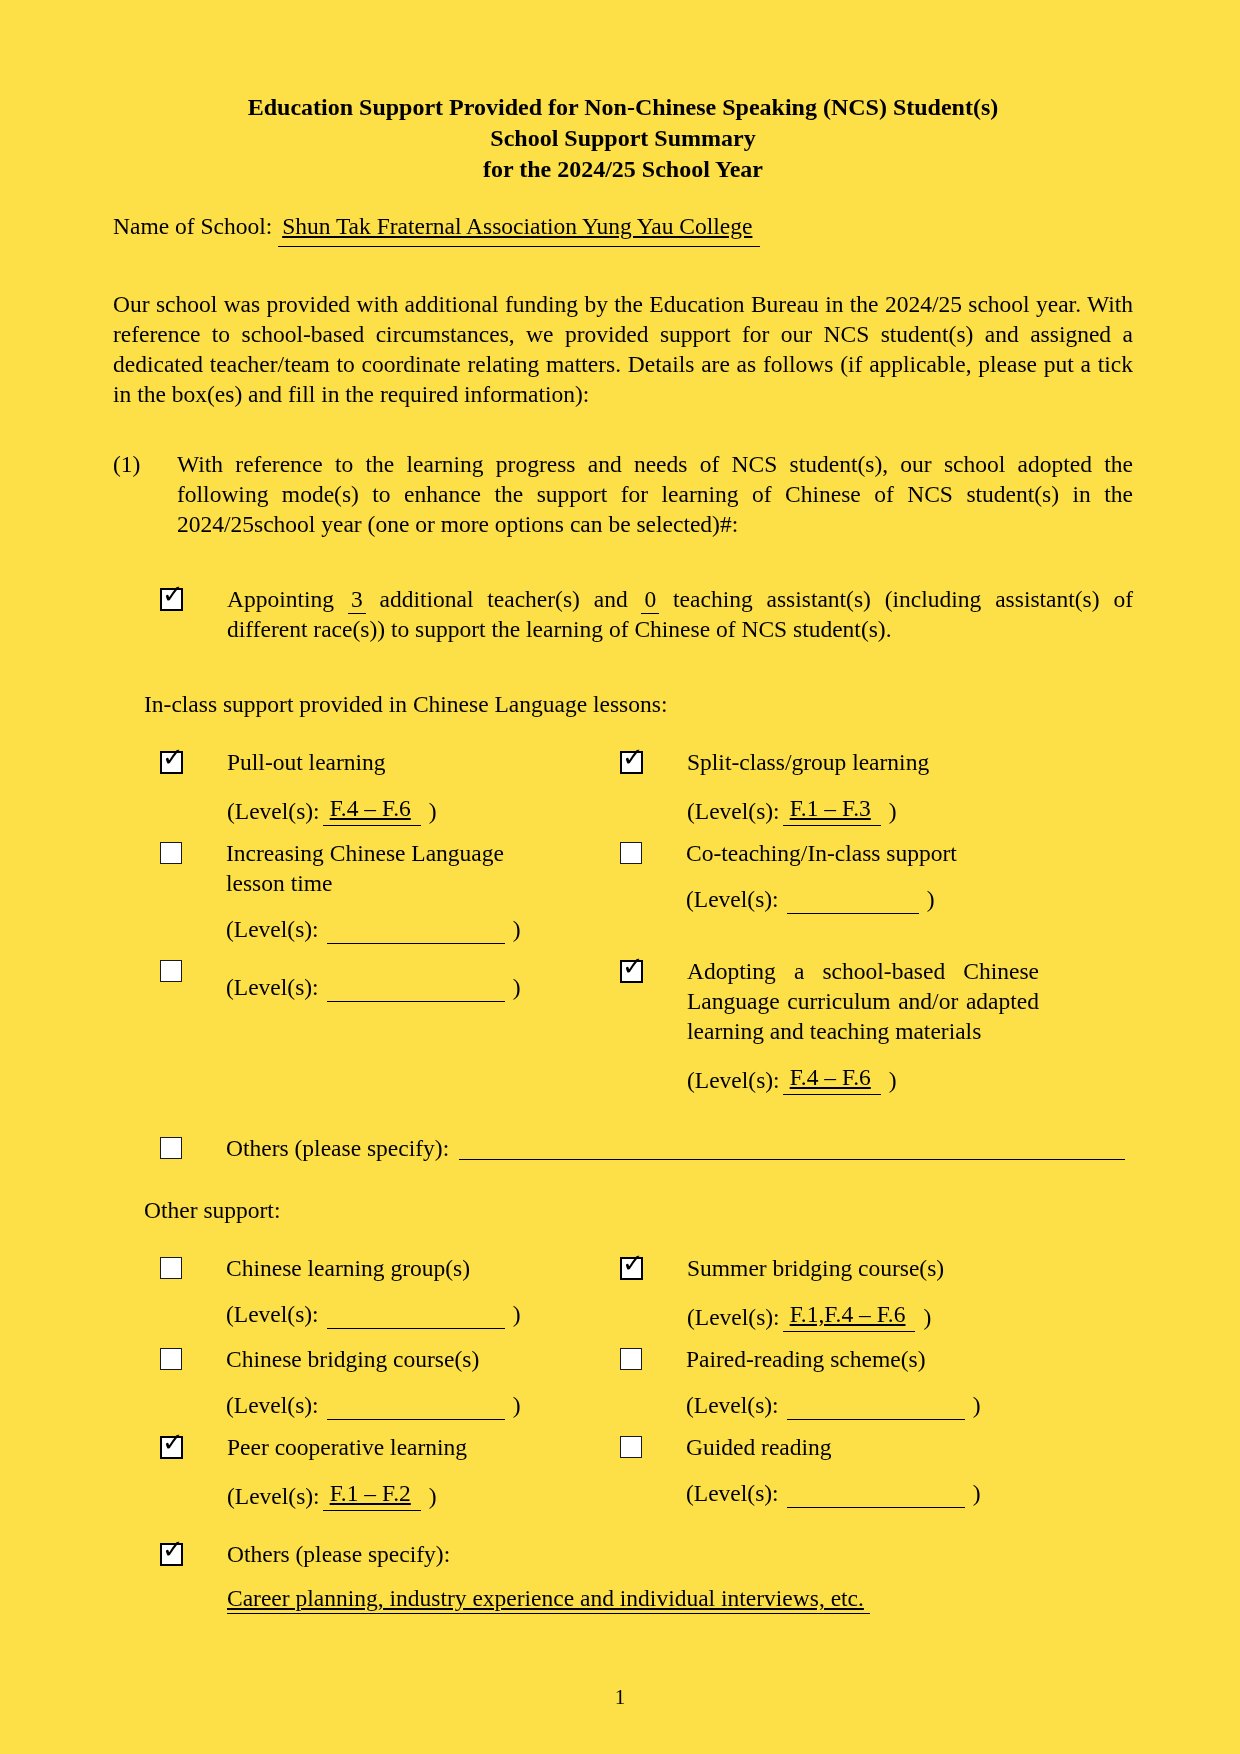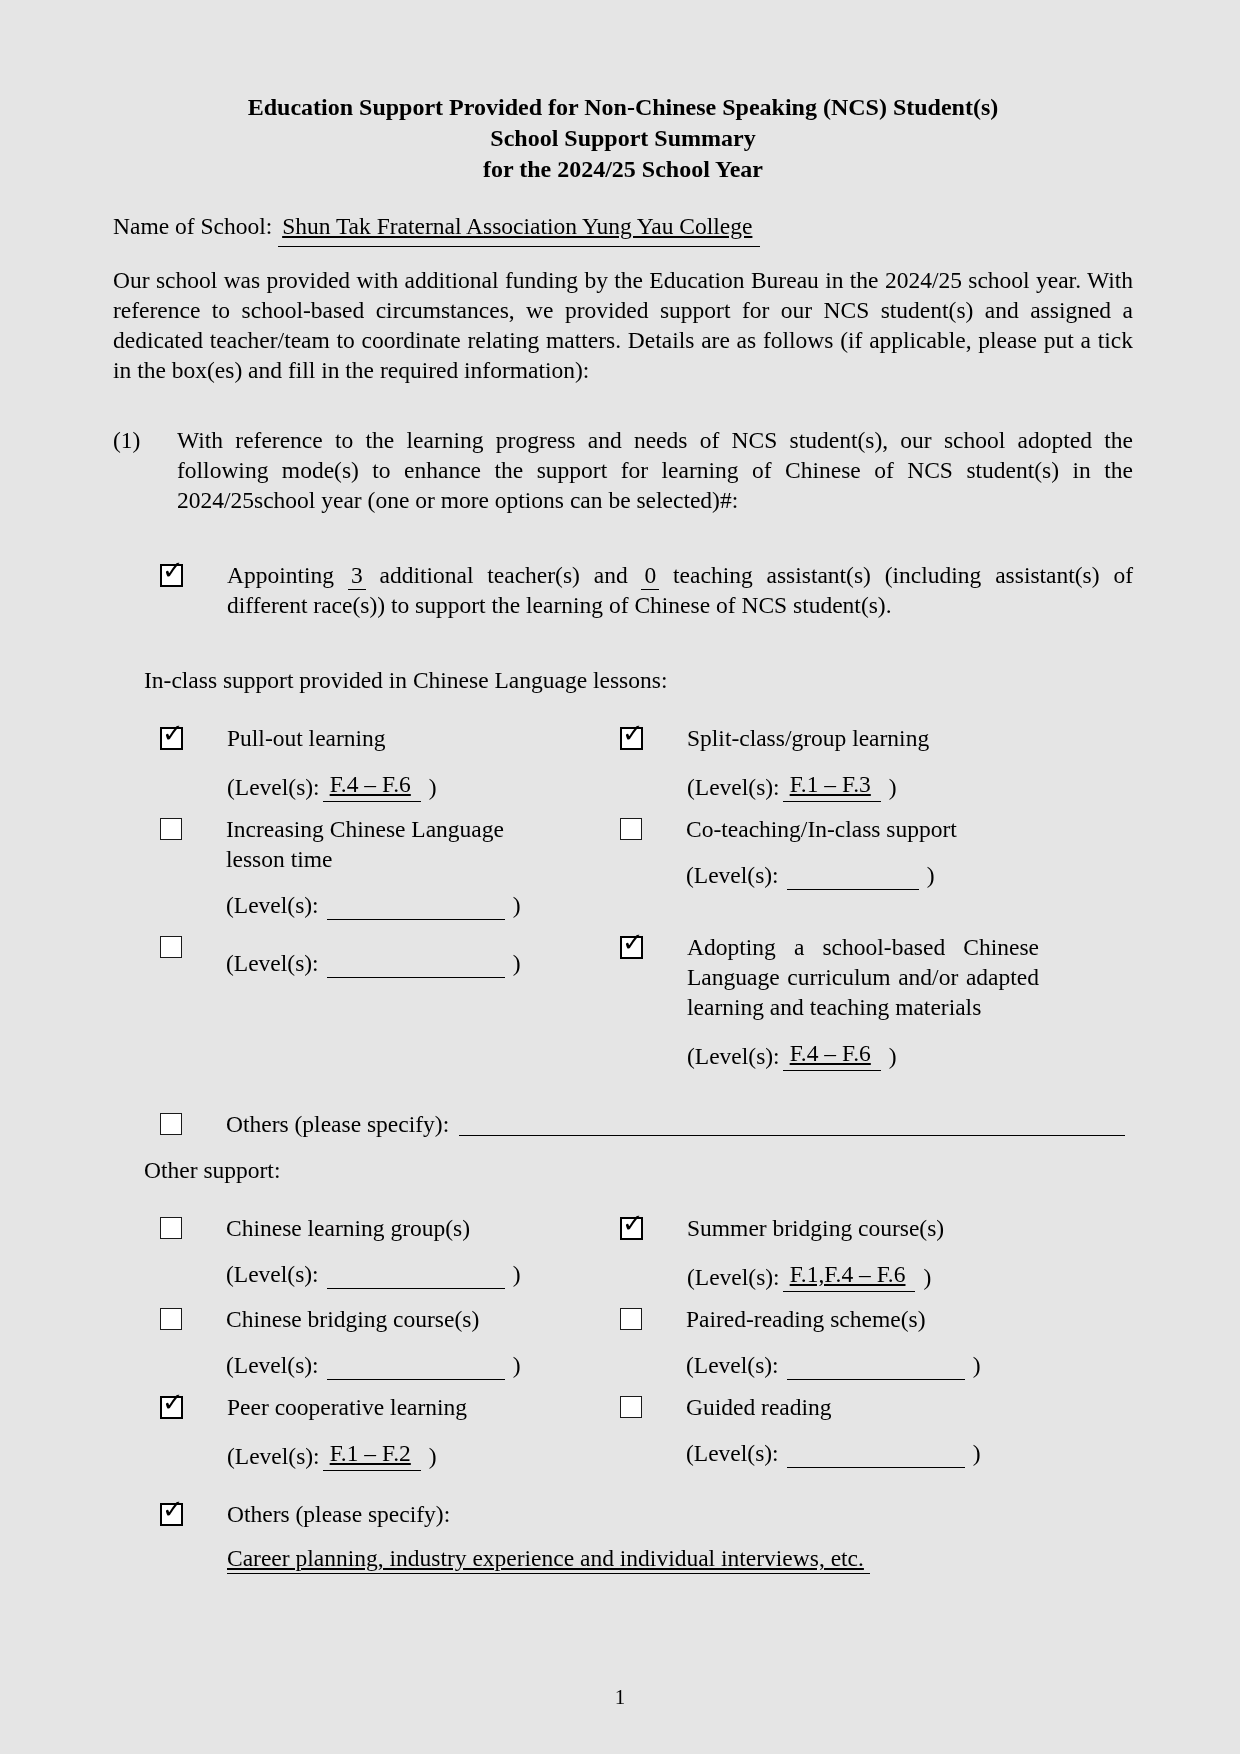--- a/index.html
+++ b/index.html
@@ -1,31 +1,31 @@
 <!DOCTYPE html>
 <html><head>
 <meta charset="utf-8">
 <style>
   html,body{margin:0;padding:0;background:#fff;}
   .page{
     position:relative;
     width:1240px;height:1754px;
     box-sizing:border-box;
-    background:#e5e5e5;
+    background:#fde047;
     color:#000;
     font-family:"Liberation Serif","DejaVu Serif",serif;
     font-size:23.5px;
     line-height:30px;
     padding:92px 107px 0 113px;
     overflow:hidden;
   }
   .title{ text-align:center; font-weight:bold; font-size:24px; line-height:31px;}
   .schoolline{ margin-top:26px; }
   .schoolname{ border-bottom:1.6px solid #000; padding:0 8px 7px 4px;text-decoration:underline; }
-  .intro{ margin-top:24px; text-align:justify; }
+  .intro{ margin-top:48px; text-align:justify; }
   .item1{ margin-top:40px; display:flex; }
   .item1 .num{ width:64px; flex:none; }
   .item1 .itxt{ flex:1; text-align:justify; }
 
   .cbrow{ display:flex; }
   .cb{
     width:20px;height:20px; flex:none;
     border:1.6px solid #1a1a1a;
     position:relative; margin-top:4px;
     background:#fff;
@@ -60,21 +60,21 @@
   .lvlval.blank{ border-bottom:1.6px solid #000; height:24px; margin-left:8px; }
   .w-md{ width:178px; }
   .w-sm{ width:132px; }
   .lvlclose{ margin-left:8px; }
 
   .othersrow{ display:flex; margin-left:47px; }
   .othersrow.first{ margin-top:26px; }
   .othersrow .olabel{ flex:none; }
   .blank-long{ flex:1; border-bottom:1.6px solid #000; height:26px; margin-left:10px; margin-right:8px; }
 
-  .othersupport{ margin-top:16px; margin-left:31px; }
+  .othersupport{ margin-top:32px; margin-left:31px; }
 
   .others2{ margin-top:16px; margin-left:47px; }
   .others2 .oval{ margin-top:14px;text-decoration:underline; }
   .uval{ border-bottom:1.6px solid #000; padding:0 6px 2px 0; }
 
   .footer{ position:absolute; left:0; top:1682px; width:100%; text-align:center; font-size:21px; }
 </style>
 </head>
 <body>
 

